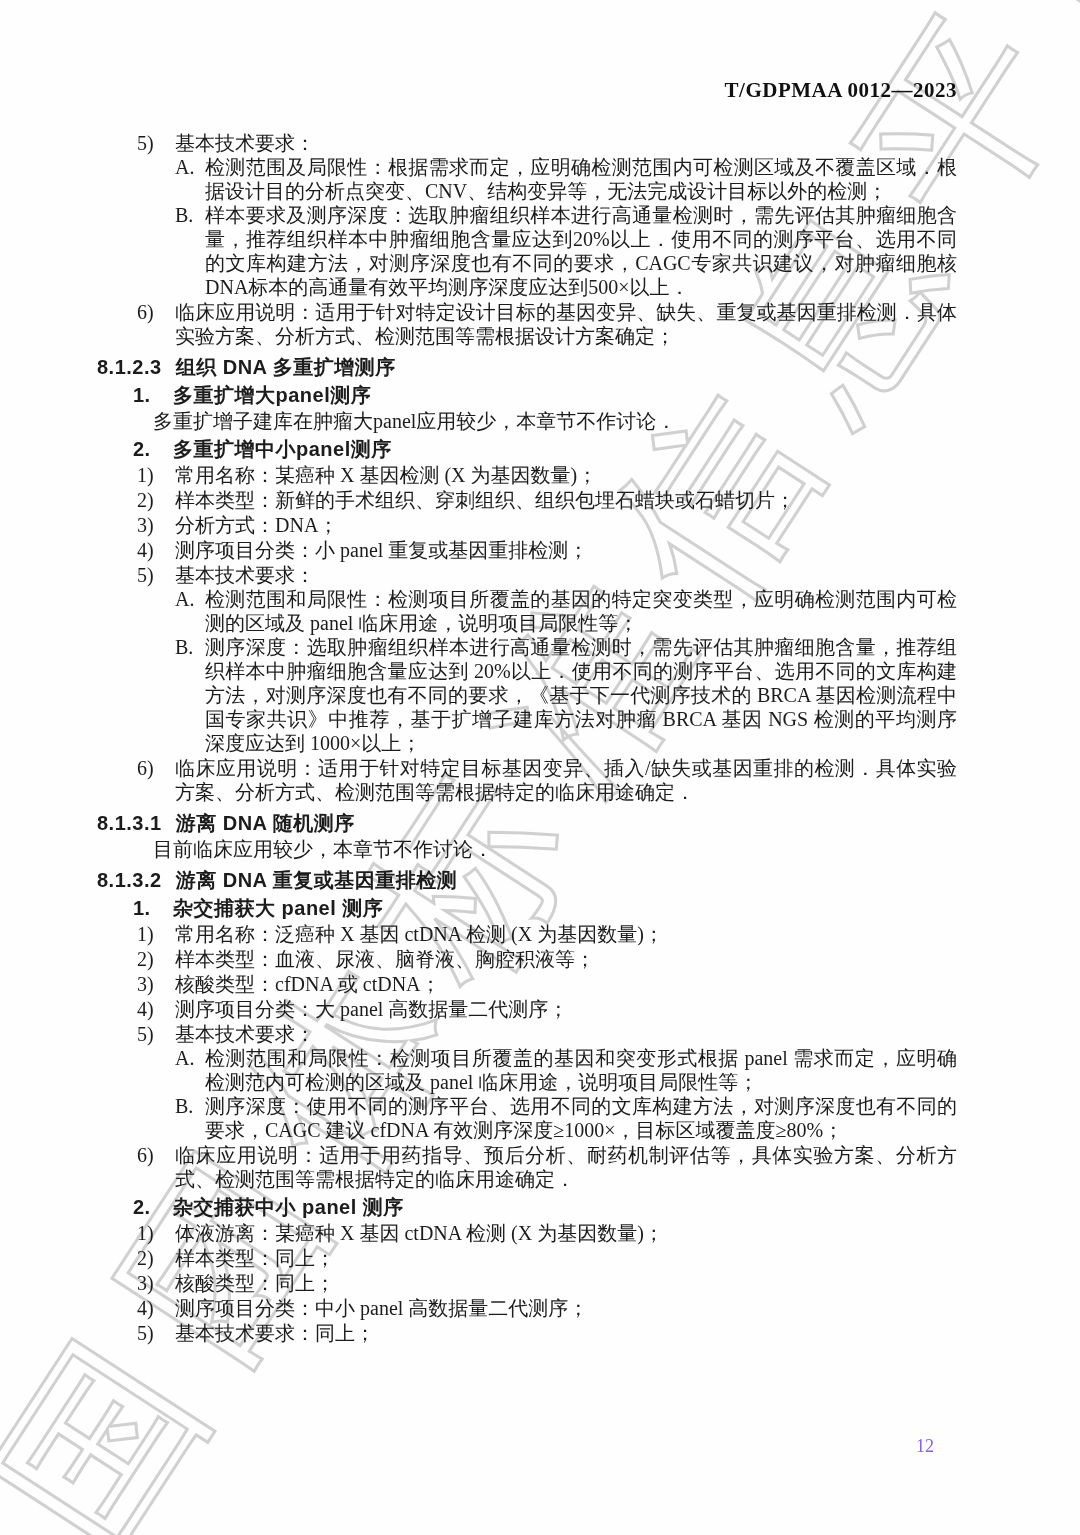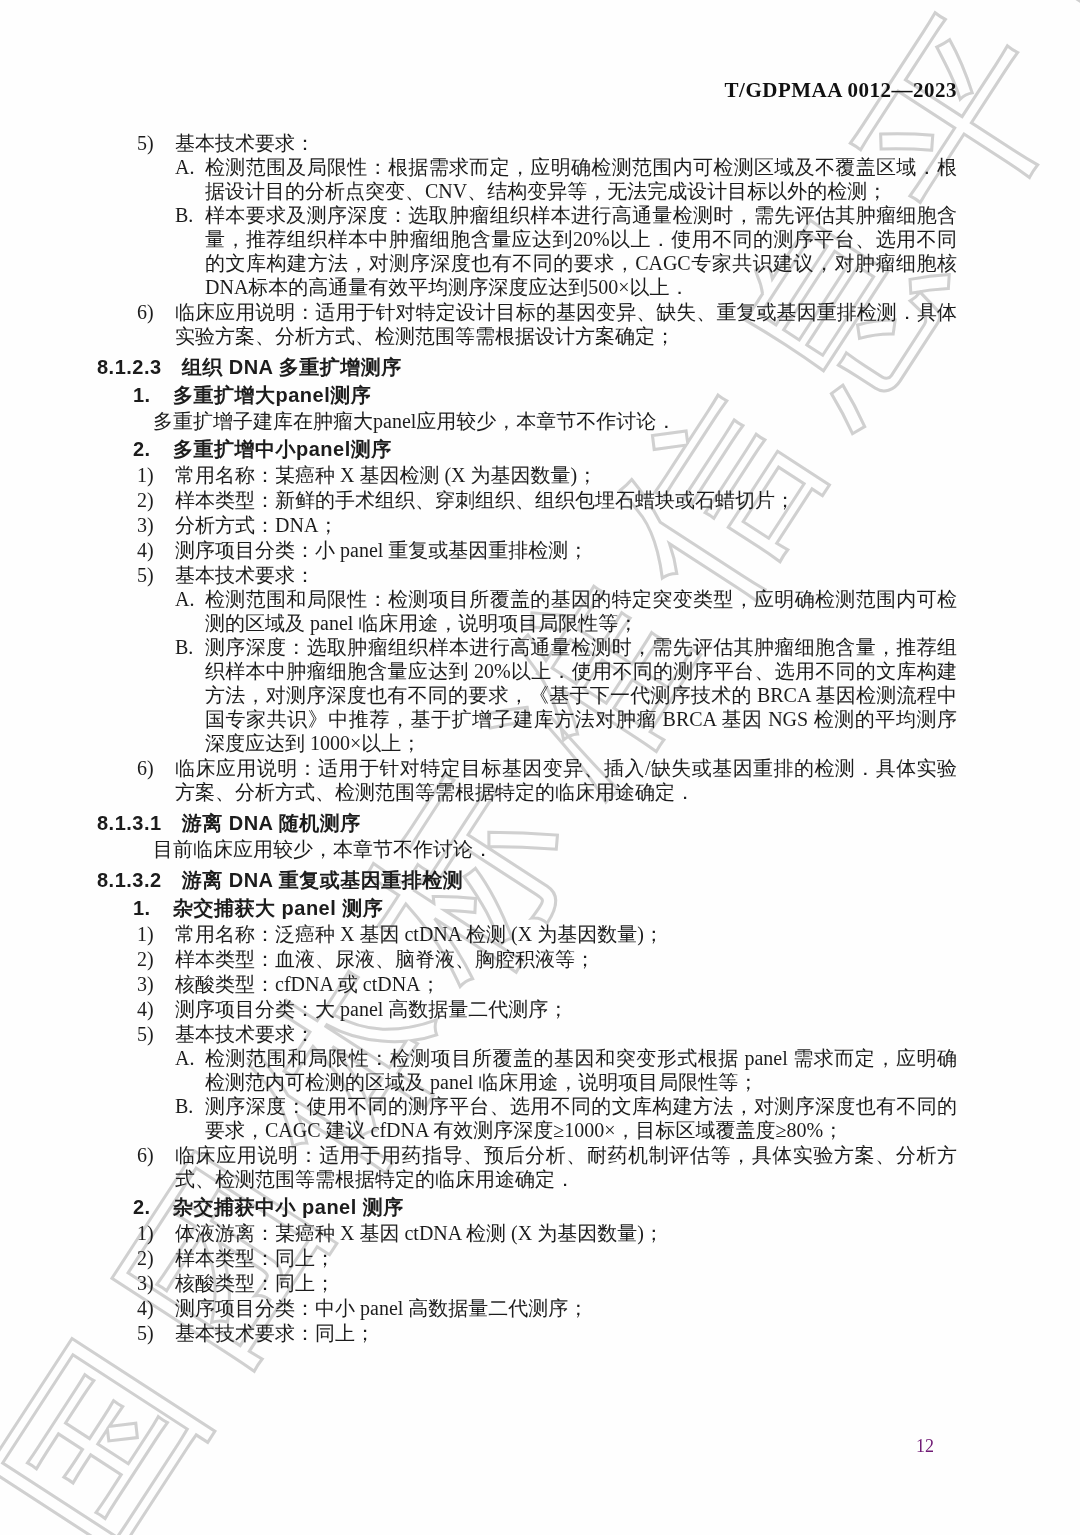--- a/index.html
+++ b/index.html
@@ -44,21 +44,21 @@
     font-size: 21px;
     letter-spacing: 0.5px;
     color: #111;
     z-index: 2;
   }
   .page-number {
     position: absolute;
     left: 916px;
     top: 1434px;
     font-size: 18px;
-    color: #701a75;
+    color: #8b5cf6;
     z-index: 2;
   }
   
   .content {
     position: absolute;
     left: 97px;
     top: 130px;
     width: 860px;
     z-index: 1;
   }
@@ -72,21 +72,21 @@
   .item-a .num { margin-left: 78px; width: 30px; }
   
   .para { margin-left: 56px; margin-top: 2px; margin-bottom: 2px; text-align: justify; }
   
   .h-section, .h-section-major, .h-item {
     font-family: "Liberation Sans", "DejaVu Sans", sans-serif;
     font-weight: 700;
     letter-spacing: 0.5px;
   }
   .h-section { margin-top: 7px; }
-  .h-section .num, .h-section-major .num { margin-right: 20px; }
+  .h-section .num, .h-section-major .num { margin-right: 14px; }
   .h-section-major { margin-top: 17px; margin-bottom: 17px; }
   
   .h-item { margin-top: 4px; margin-bottom: 2px; }
   .h-item .num { margin-left: 36px; width: 40px; }
 </style>
 </head>
 <body>
 
 <div class="page">
   <div class="watermark">全国团体标准信息平台</div>

